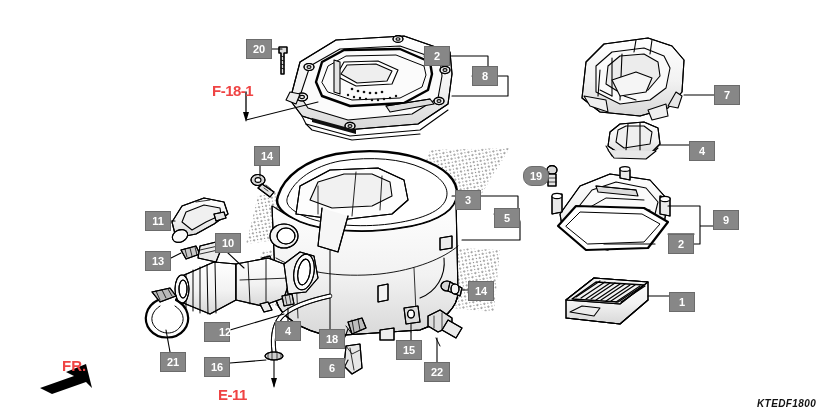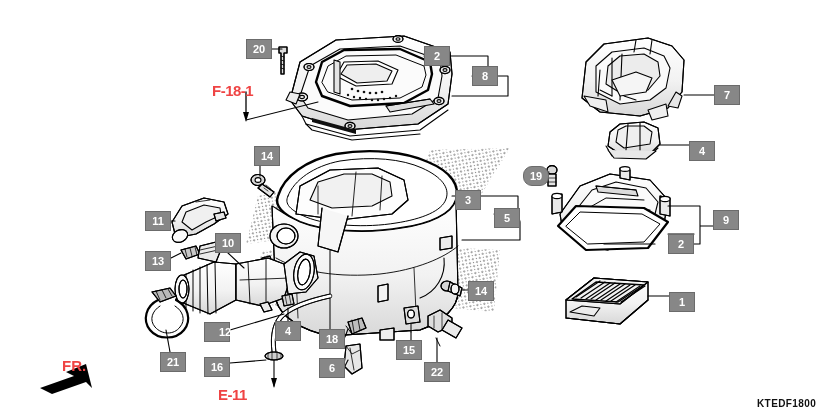--- a/index.html
+++ b/index.html
@@ -499,21 +499,21 @@
 
     </g>
   </svg>
 
   <div class="lbl" id="lbl-f181" style="left:212px;top:82px;">F-18-1</div>
 
   <div class="lbl" id="lbl-e11" style="left:218px;top:386px;">E-11</div>
 
   <div class="lbl" id="lbl-fr" style="left:62px;top:357px;">FR.</div>
 
-  <div id="diagram-id" style="left:757px;top:398px;">KTEDF1800</div>
+  <div id="diagram-id" style="left:757px;top:398px;font-style:italic;">KTEDF1800</div>
 
   <div id="callout-layer">
       <div class="callout" style="left: 246px; top: 39px;">20</div>
       <div class="callout" style="left: 424px; top: 46px;">2</div>
       <div class="callout" style="left: 472px; top: 66px;">8</div>
       <div class="callout" style="left: 714px; top: 85px;">7</div>
       <div class="callout" style="left: 689px; top: 141px;">4</div>
       <div class="callout" style="left: 254px; top: 146px;">14</div>
       <div class="callout" style="left: 455px; top: 190px;">3</div>
       <div class="callout" style="left: 494px; top: 208px;">5</div>

